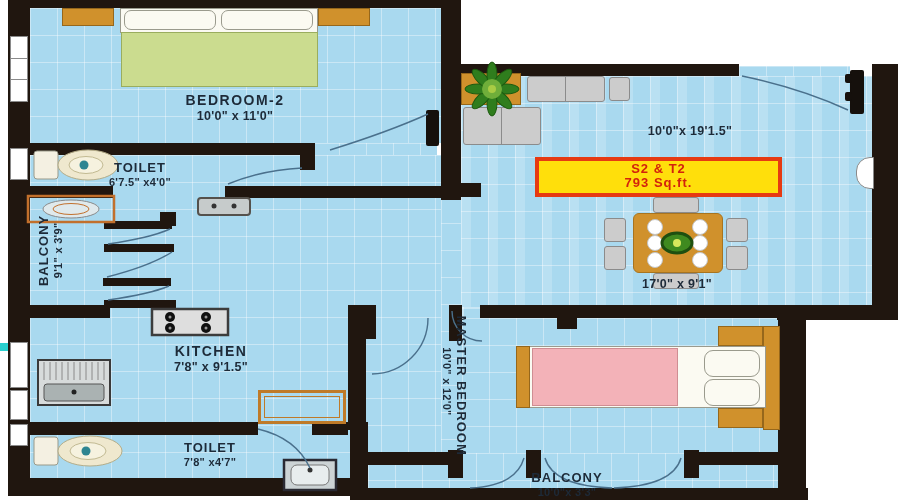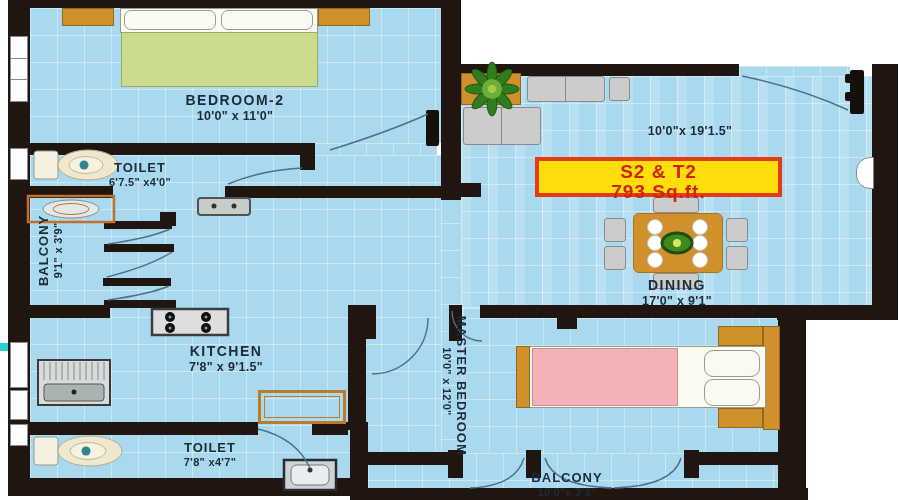--- a/index.html
+++ b/index.html
@@ -18,21 +18,21 @@
   .brown{position:absolute;background:#d0912c;border:1px solid #96671b;box-sizing:border-box;}
   .gray{position:absolute;background:#cccccc;border:1px solid #8b8b8b;box-sizing:border-box;border-radius:3px;}
   .white-f{position:absolute;background:#fbfaf2;border:1px solid #9a9a8d;box-sizing:border-box;}
   .rlabel{position:absolute;text-align:center;color:#1d2a38;font-weight:bold;line-height:1.2;white-space:nowrap;}
   .rname{display:block;font-size:14px;letter-spacing:1.5px;}
   .rname--sm{font-size:13px;letter-spacing:1px;}
   .rdims{display:block;font-size:12.5px;letter-spacing:.3px;}
   .rdims--sm{font-size:11px;}
   .badge{position:absolute;left:535px;top:157px;width:247px;height:40px;background:#ffdf0b;
          border:4px solid #e63a12;box-sizing:border-box;text-align:center;color:#d3220c;
-         font-weight:bold;font-size:19px;line-height:1.05;letter-spacing:1px;padding-top:1px;}
+         font-weight:bold;font-size:13px;line-height:1.05;letter-spacing:1px;padding-top:1px;}
   svg{position:absolute;left:0;top:0;}
   .leaf{position:absolute;background:#15100c;border-radius:2px;}
 </style>
 </head>
 <body>
 
 <div id="plan">
 
   <div class="floor" style="left:30px;top:8px;width:411px;height:135px;"></div>
   <div class="floor" style="left:312px;top:143px;width:125px;height:12px;"></div>
@@ -236,24 +236,23 @@
     <span class="rdims rdims--sm">9'1" x 3'9"</span>
   </div>
   <div class="rlabel" style="left:590px;top:124px;width:200px;">
     <span class="rdims">10'0"x 19'1.5"</span>
   </div>
   <div class="badge">
     <span style="display:block;">S2 &amp; T2</span>
     <span style="display:block;">793 Sq.ft.</span>
   </div>
   <div class="rlabel" style="left:577px;top:277px;width:200px;">
-    <span class="rname">DINING</span>
     <span class="rdims">17'0" x 9'1"</span>
   </div>
-  <div class="rlabel" style="left:136px;top:343px;width:180px;">
+  <div class="rlabel" style="left:121px;top:343px;width:180px;">
     <span class="rname">KITCHEN</span>
     <span class="rdims">7'8" x 9'1.5"</span>
   </div>
   <div class="rlabel" style="left:389px;top:367px;width:132px;transform:rotate(90deg);">
     <span class="rname rname--sm">MASTER BEDROOM</span>
     <span class="rdims rdims--sm">10'0" x 12'0"</span>
   </div>
   <div class="rlabel" style="left:120px;top:440px;width:180px;">
     <span class="rname rname--sm">TOILET</span>
     <span class="rdims rdims--sm">7'8" x4'7"</span>

